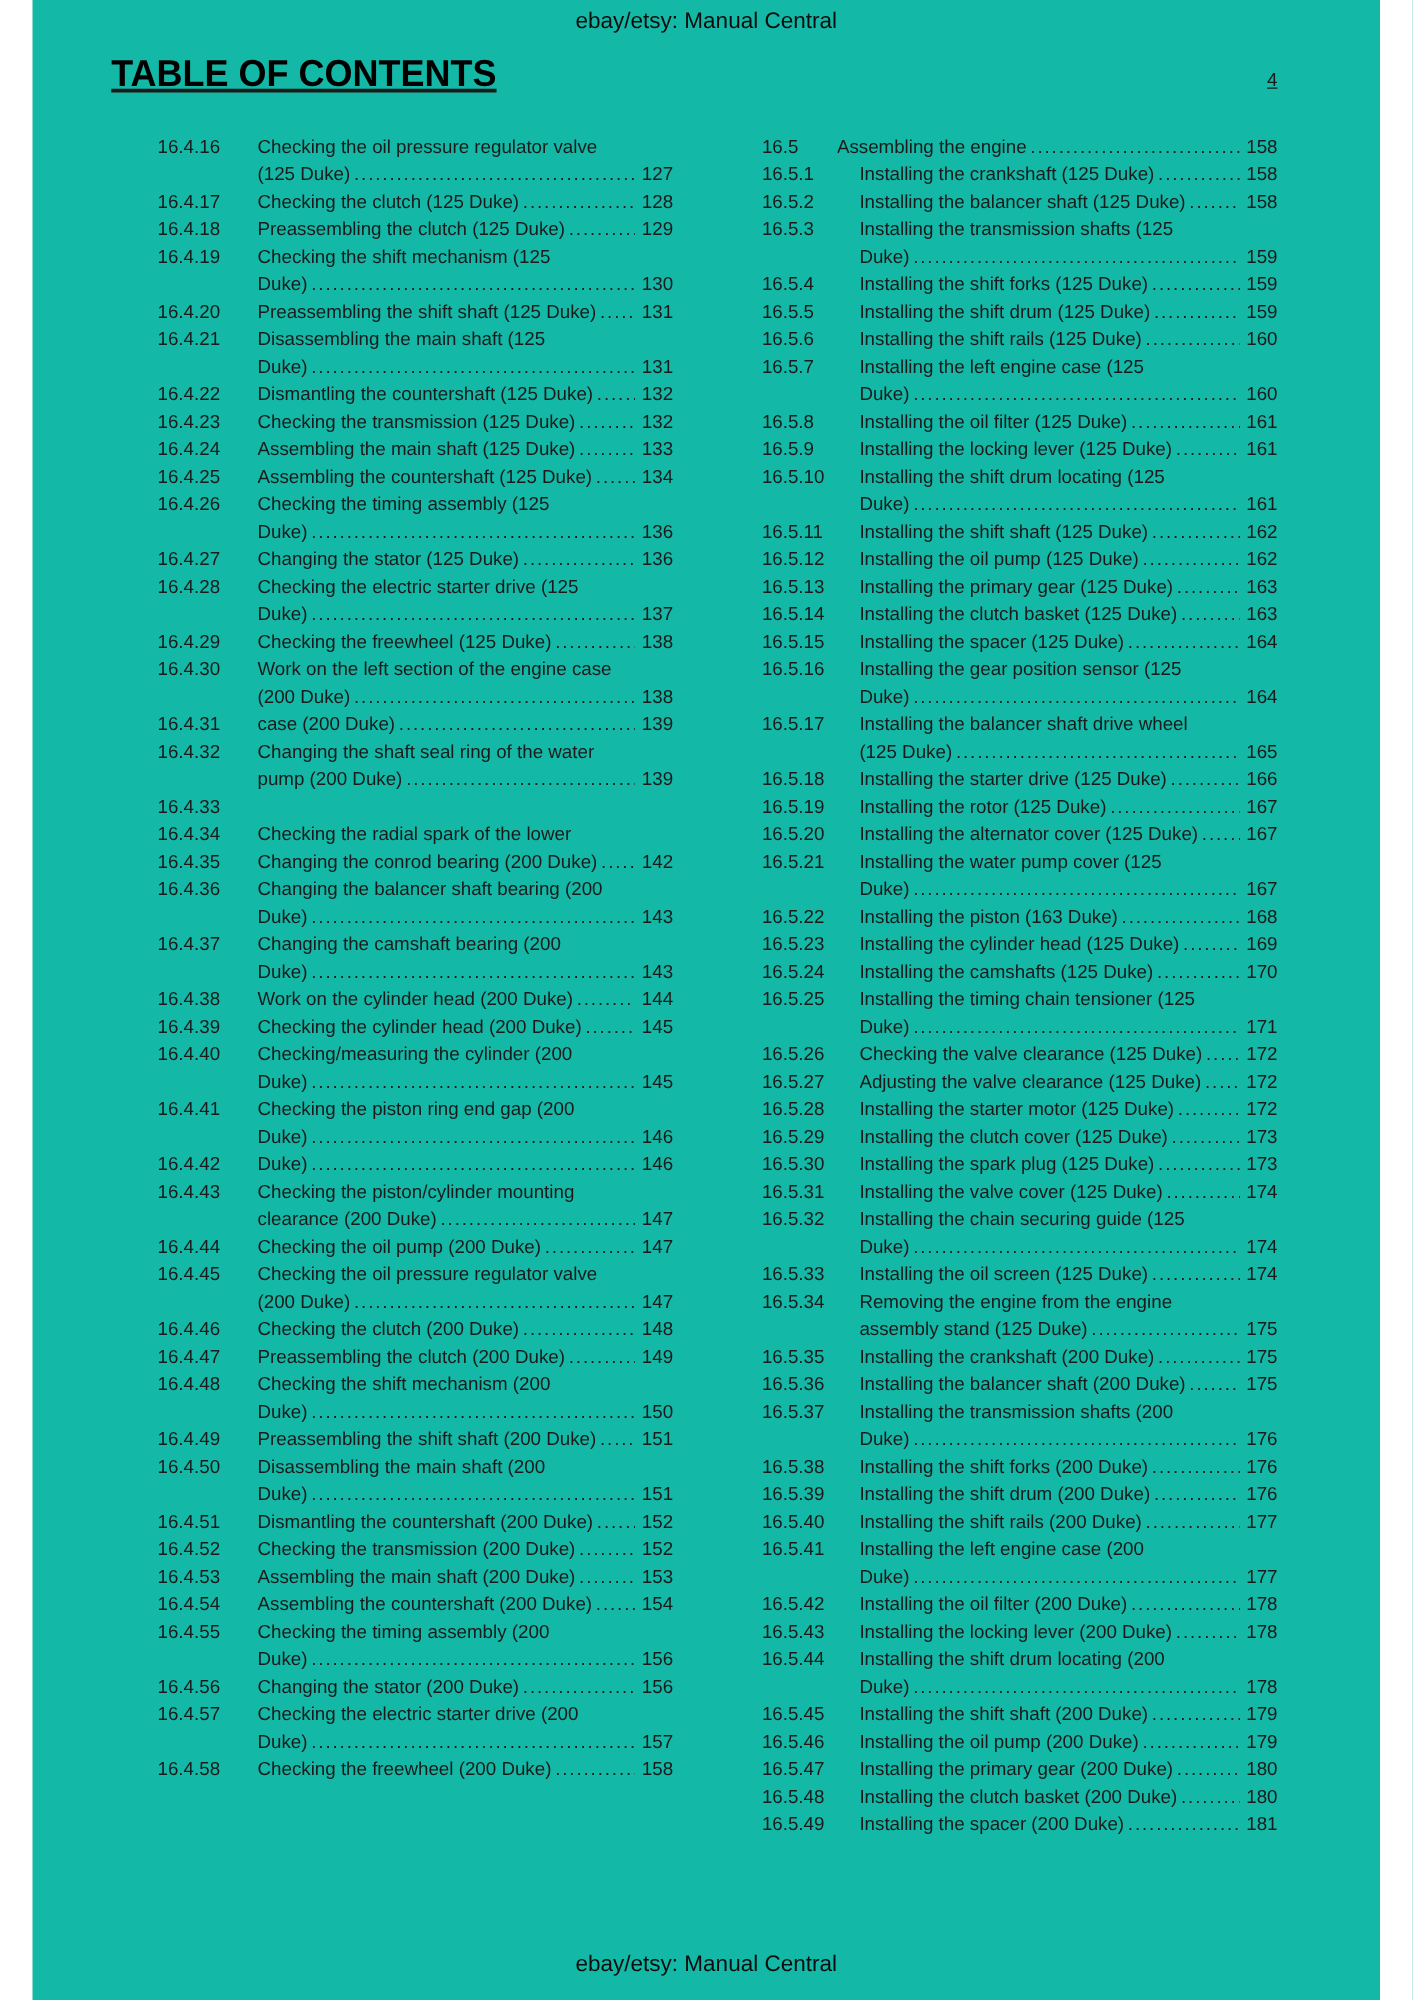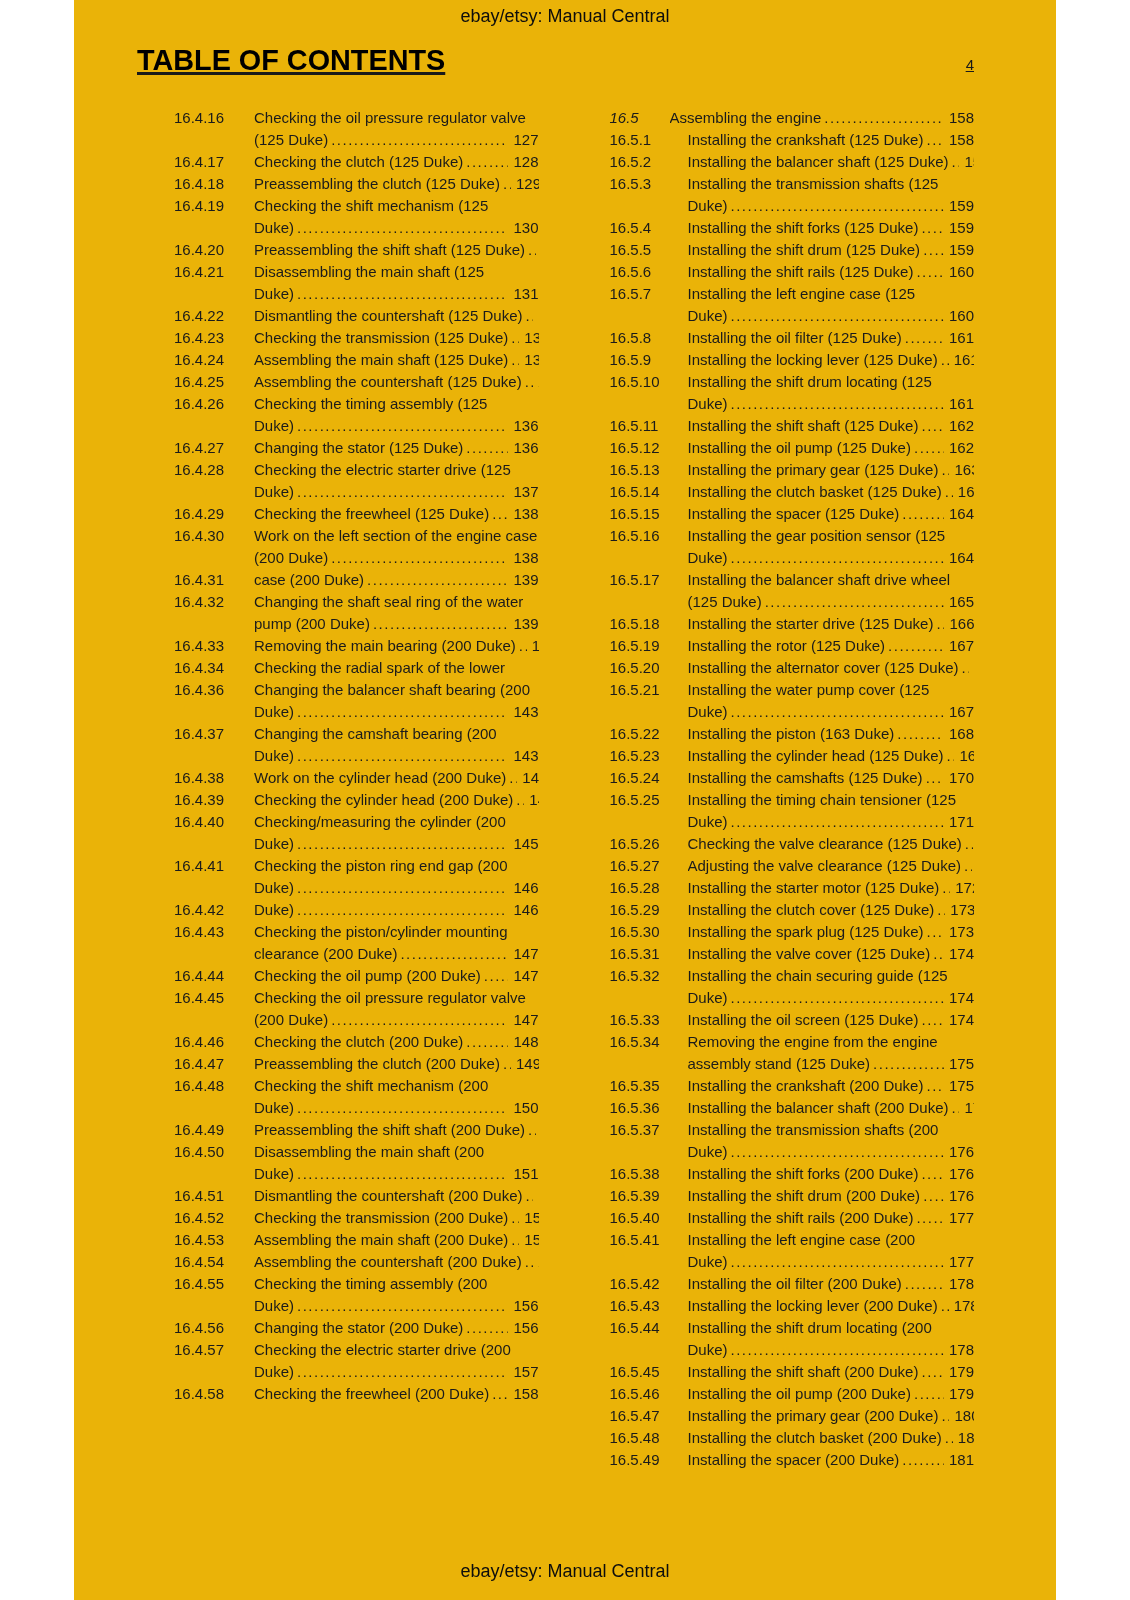--- a/index.html
+++ b/index.html
@@ -1,22 +1,22 @@
 <!DOCTYPE html>
 <html><head>
 <meta charset="utf-8">
 <style>
   * { box-sizing: border-box; }
   html, body { margin: 0; padding: 0; background: #ffffff; }
   .page-wrap {
     position: relative;
-    width: 982px;
+    width: 1078px;
     height: 1600px;
     margin: 0 auto;
-    background: #eab308;
+    background: #14b8a6;
     color: #1a1a1a;
     font-family: "Liberation Sans", "DejaVu Sans", sans-serif;
     display: flex;
     flex-direction: column;
     overflow: hidden;
   }
   .top-header {
     padding-top: 6px;
     text-align: center;
     font-size: 18px;
@@ -55,21 +55,21 @@
     align-items: flex-start;
     font-size: 15px;
     line-height: 22px;
     color: #1b1b1b;
   }
   .toc-entry .num {
     flex: 0 0 80px;
     white-space: nowrap;
   }
   .col-right .toc-entry .num { flex-basis: 78px; }
-  .col-right .toc-entry.section .num { flex-basis: 60px; font-style: italic; }
+  .col-right .toc-entry.section .num { flex-basis: 60px; }
   .toc-entry .body {
     flex: 1;
     min-width: 0;
     display: block;
   }
   .toc-entry .first-line {
     display: block;
     white-space: nowrap;
     overflow: hidden;
   }
@@ -293,32 +293,35 @@
             <span class="first-line">Changing the shaft seal ring of the water</span>
             <span class="last-line">
               <span class="t">pump (200 Duke)</span>
               <span class="dots"></span>
               <span class="pg">139</span>
             </span>
           </span>
         </div>
         <div class="toc-entry">
           <span class="num">16.4.33</span>
-          <span class="body">
-            <span class="last-line">
-              <span class="t">Removing the main bearing (200 Duke)</span>
-              <span class="dots"></span>
-              <span class="pg">140</span>
-            </span>
-          </span>
         </div>
         <div class="toc-entry">
           <span class="num">16.4.34</span>
           <span class="body">
             <span class="first-line">Checking the radial spark of the lower</span>
+          </span>
+        </div>
+        <div class="toc-entry">
+          <span class="num">16.4.35</span>
+          <span class="body">
+            <span class="last-line">
+              <span class="t">Changing the conrod bearing (200 Duke)</span>
+              <span class="dots"></span>
+              <span class="pg">142</span>
+            </span>
           </span>
         </div>
         <div class="toc-entry">
           <span class="num">16.4.36</span>
           <span class="body">
             <span class="first-line">Changing the balancer shaft bearing (200</span>
             <span class="last-line">
               <span class="t">Duke)</span>
               <span class="dots"></span>
               <span class="pg">143</span>

